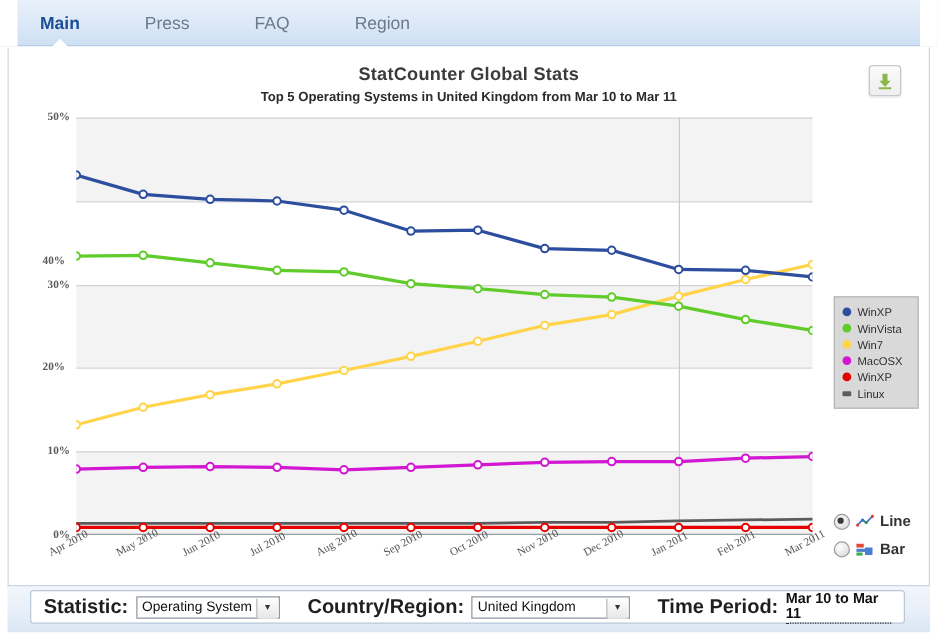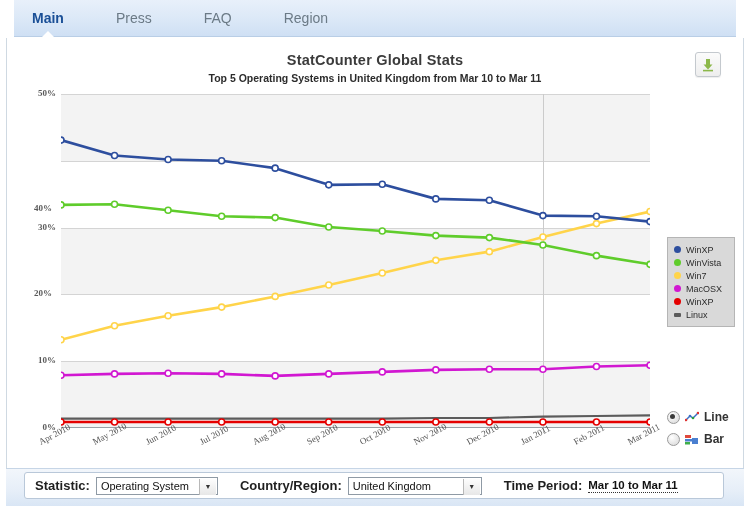--- a/index.html
+++ b/index.html
@@ -264,21 +264,21 @@
     width: 700px; height: 27px;
     background: #ffffff;
     border: 1px solid #b9c8d9;
     border-radius: 3px;
     display: flex;
     align-items: center;
     padding: 0 10px;
     box-sizing: border-box;
   }
   .ctrl-label {
-    font-size: 13px;
+    font-size: 16px;
     color: #1f1f1f;
     font-weight: bold;
     margin-right: 6px;
     white-space: nowrap;
   }
   .select {
     position: relative;
     height: 18px;
     border: 1px solid #8f9aa5;
     background: #ffffff;

